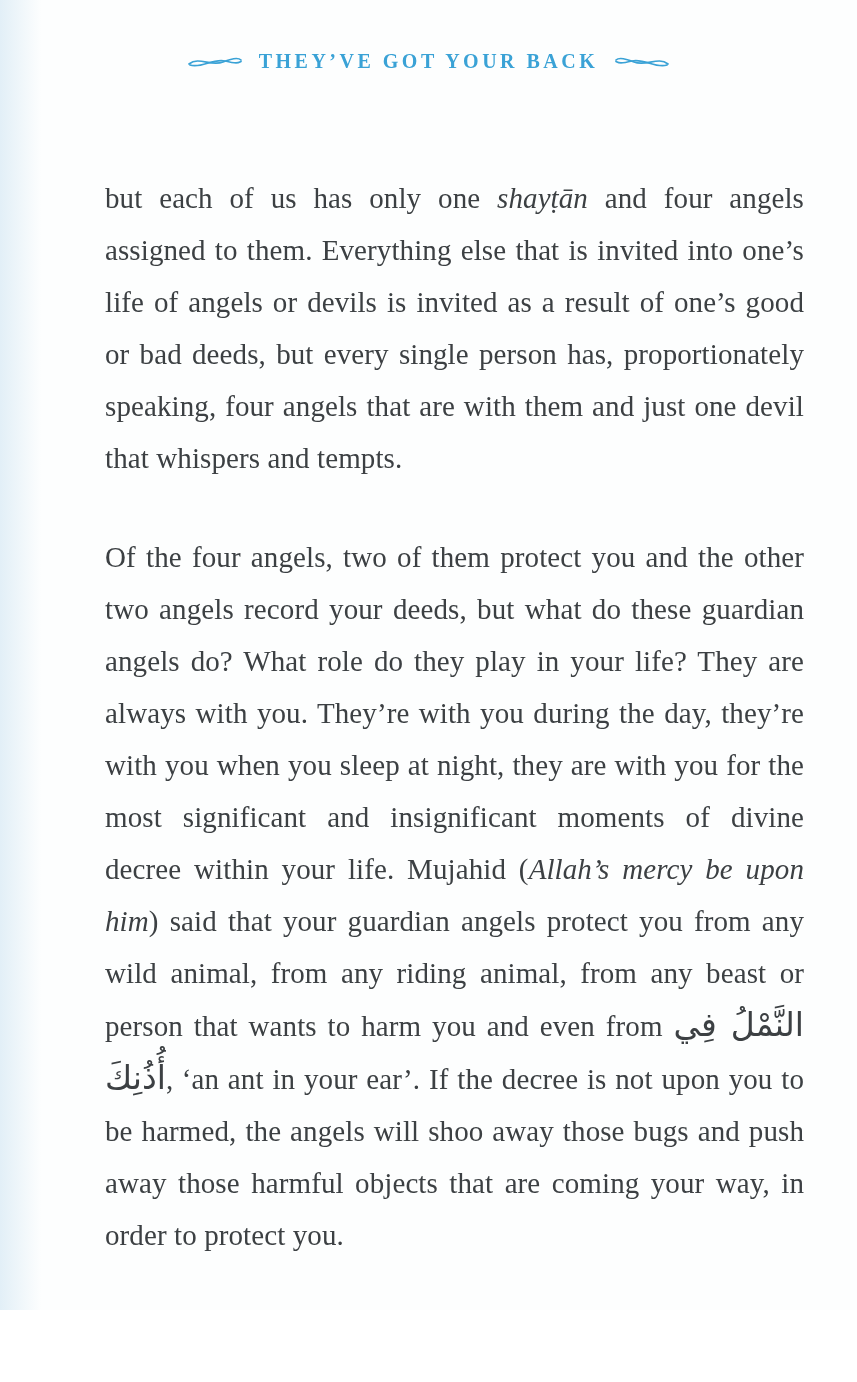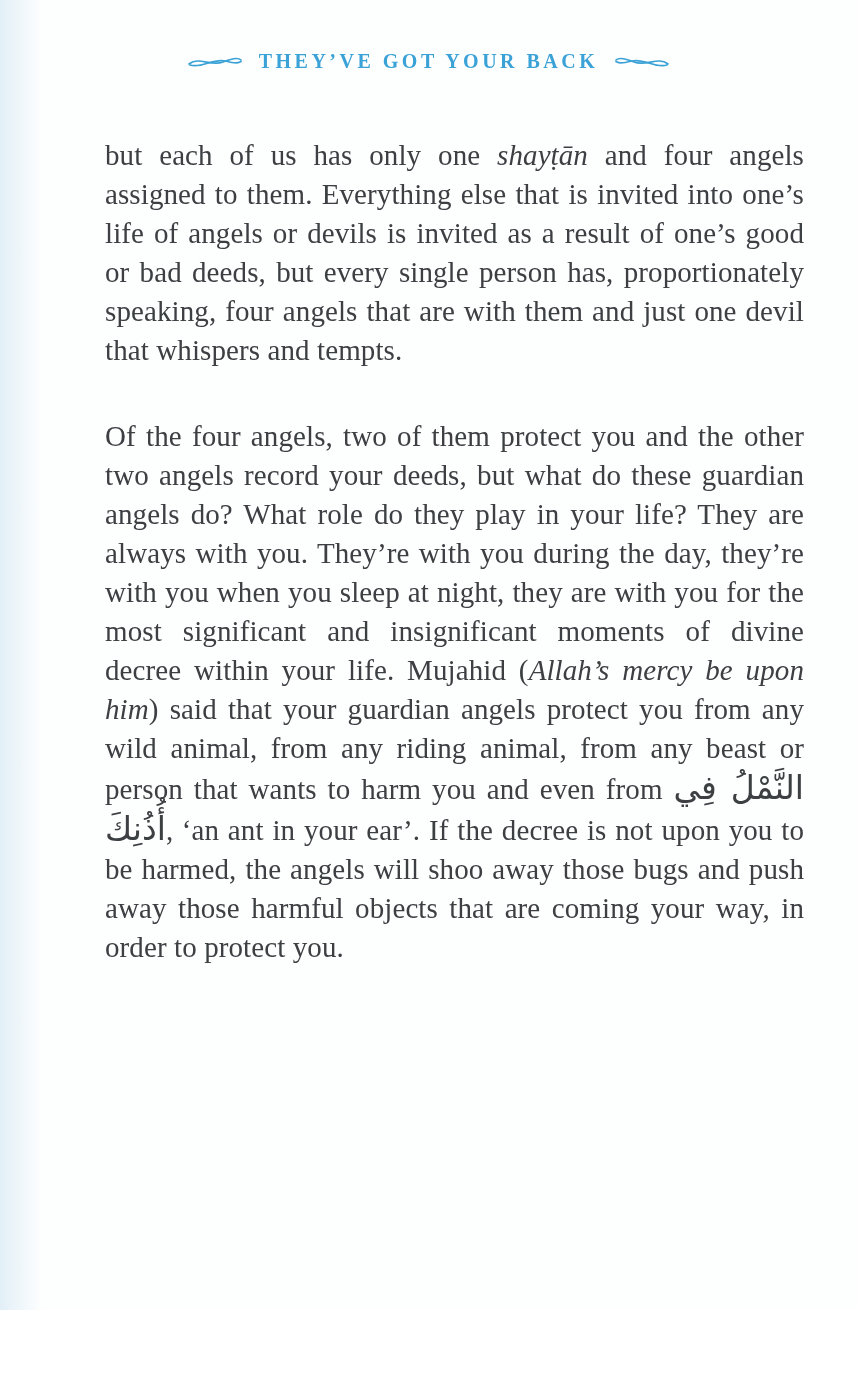--- a/index.html
+++ b/index.html
@@ -47,25 +47,26 @@
   .orn svg { display: block; }
   .orn.flip svg { transform: scaleX(-1); }
   .body-text {
     position: absolute;
     left: 105px;
     top: 136px;
     width: 699px;
   }
   .body-text p {
     font-size: 29px;
-    line-height: 39px;
+    line-height: 52px;
     color: var(--ink);
     text-align: justify;
     margin-bottom: 47px;
     letter-spacing: 0.1px;
+    margin-top: 36px;
   }
   .body-text p span.it { font-style: italic; }
   .body-text p span.ar {
     font-family: "DejaVu Sans", sans-serif;
     font-size: 33px;
     direction: rtl;
     unicode-bidi: embed;
   }
   .page-footer {
     position: absolute;

